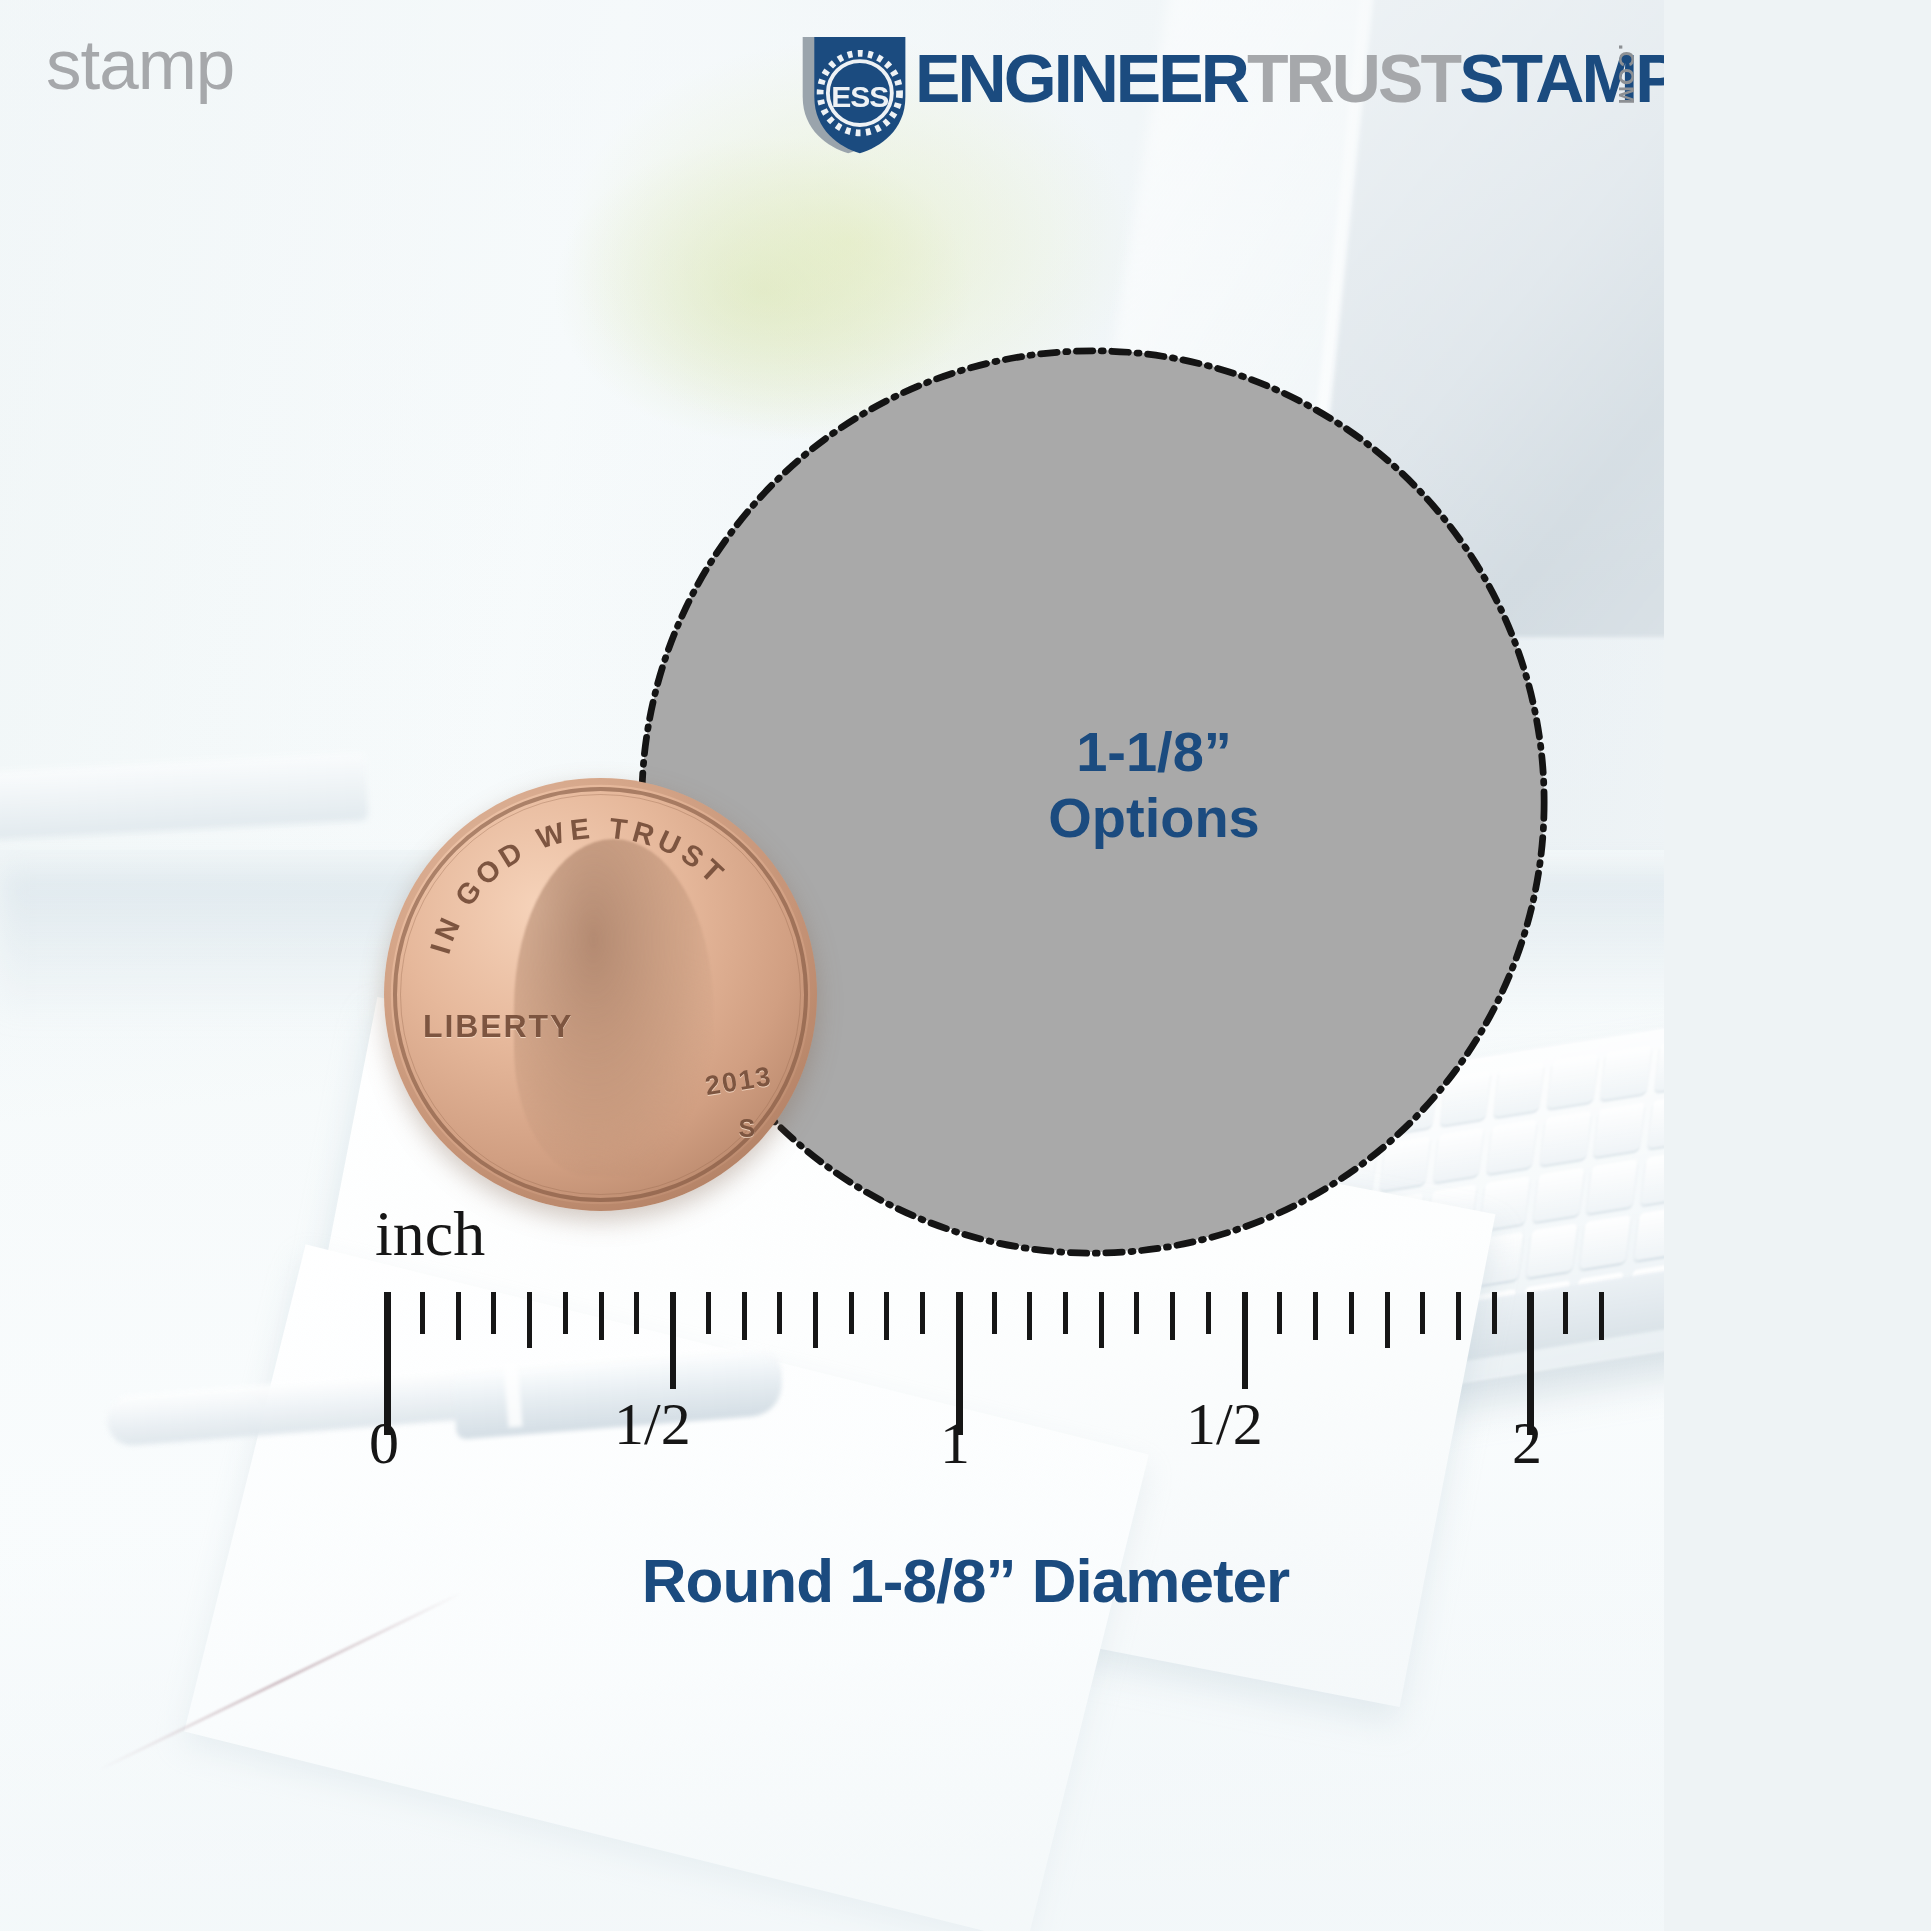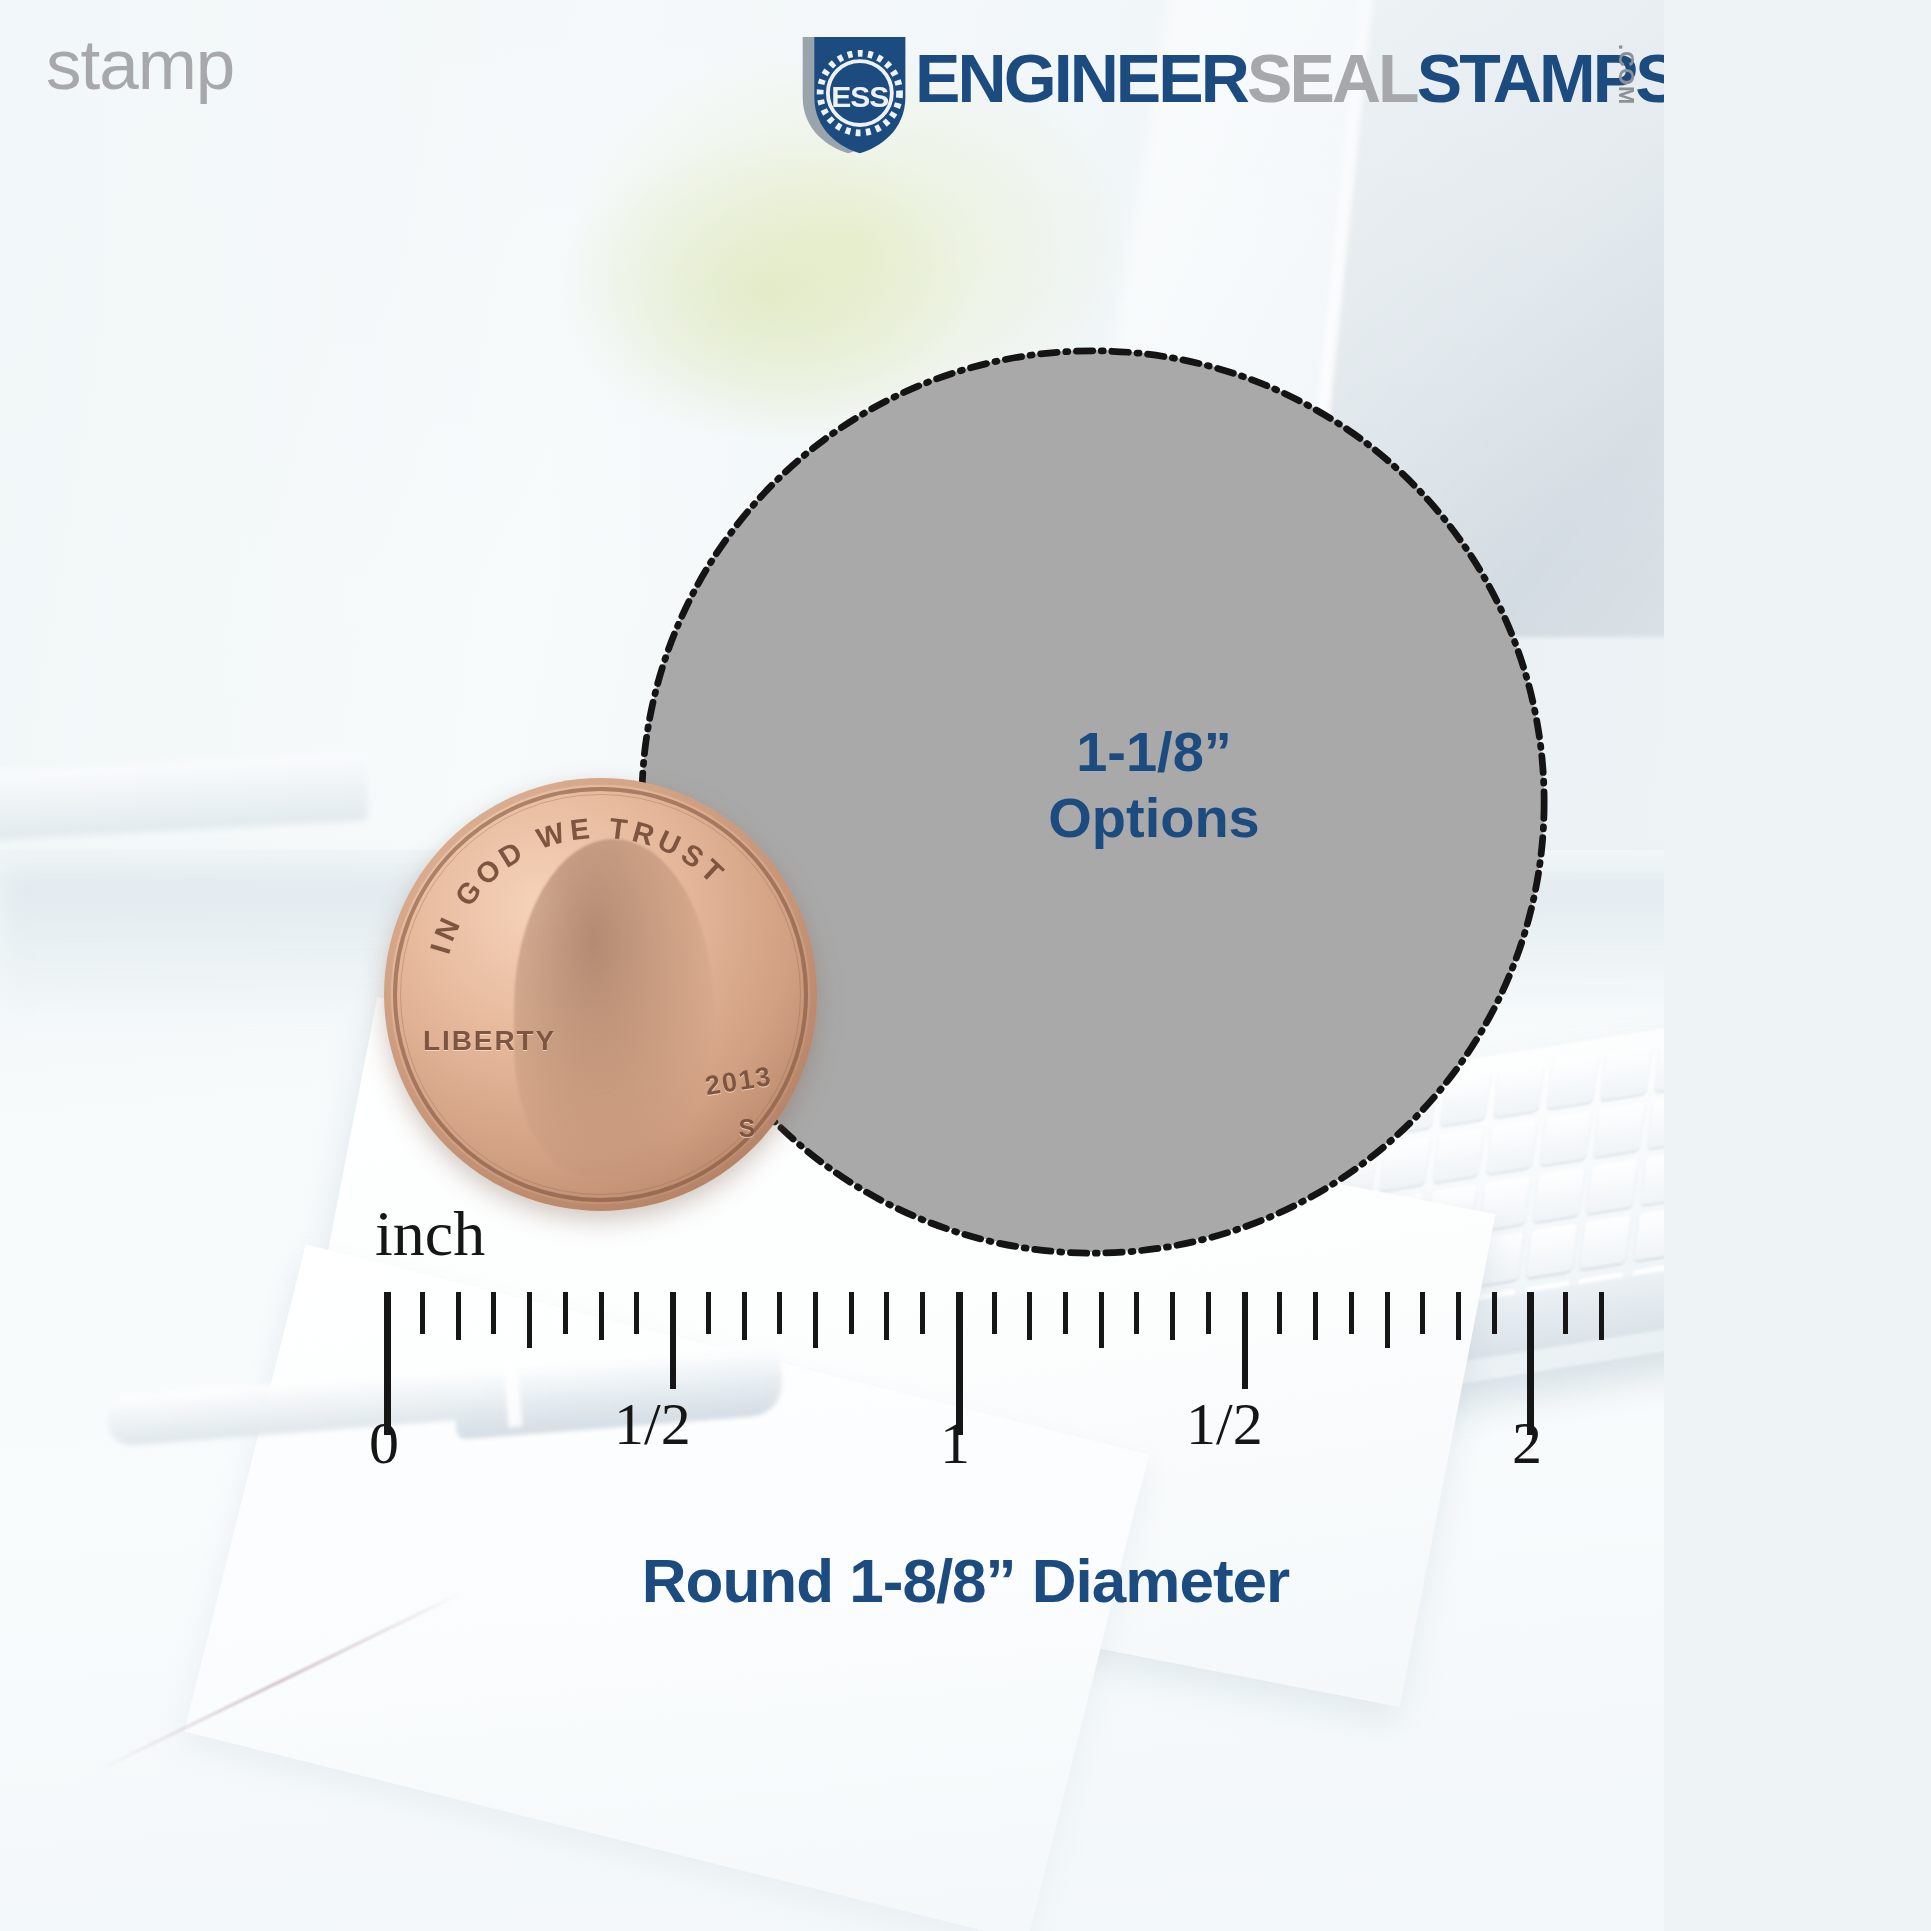--- a/index.html
+++ b/index.html
@@ -176,21 +176,21 @@
   .penny-rim2{position:absolute;inset:16.4px;border-radius:50%;border:1.9px solid rgba(150,104,76,.35);}
   .penny svg{position:absolute;inset:0;}
   .penny-bust{
     position:absolute;left:30%;top:14%;width:46%;height:78%;
     background:radial-gradient(ellipse at 40% 30%, rgba(160,118,94,.75), rgba(186,143,116,.45) 55%, rgba(205,164,136,0) 78%);
     border-radius:50% 50% 38% 38%;
     filter:blur(1px);
   }
   .penny-text{position:absolute;color:#7d5540;font-weight:bold;letter-spacing:1.9px;
     text-shadow:0 1px 0 rgba(255,234,215,.7);}
-  .pt-liberty{left:39px;top:230px;font-size:28px;margin-top:17px;}
+  .pt-liberty{left:39px;top:230px;font-size:32px;}
   .pt-year{right:44px;top:288px;font-size:27px;transform:rotate(-9deg);}
   .pt-mint{right:60px;top:336px;font-size:25px;}
   .penny-arc{position:absolute;left:0;top:0;width:433px;height:433px;}
 
   
   .ruler{position:absolute;left:0;top:1226px;width:1931px;height:309px;}
   .ruler-label-inch{
     position:absolute;left:375px;top:-29px;font-size:64px;color:#161616;
     font-family:"Liberation Serif","DejaVu Serif",serif;
   }
@@ -310,21 +310,21 @@
         <g fill="#eef2f5">
           <g id="gearteeth">
             <circle cx="69" cy="62" r="41" fill="none" stroke="#eef2f5" stroke-width="7" stroke-dasharray="5 5.6"></circle>
           </g>
           <circle cx="69" cy="62" r="33" fill="none" stroke="#eef2f5" stroke-width="4"></circle>
         </g>
         <text x="69" y="76" font-family="Liberation Sans, sans-serif" font-size="31" font-weight="bold" fill="#eef2f5" text-anchor="middle" letter-spacing="-1">ESS</text>
       </svg>
     </div>
     <div class="logo-text">
-      <span class="t-navy">ENGINEER</span><span class="t-gray">SEAL</span><span class="t-navy">STAMPS</span>
+      <span class="t-navy">ENGINEER</span><span class="t-gray">TRUST</span><span class="t-navy">STAMPS</span>
     </div>
     <div class="logo-dotcom">.COM</div>
   </div>
 
   <div class="size-circle"></div>
   <svg class="size-circle-dash" viewBox="0 0 942 942">
     <circle cx="471" cy="471" r="467" fill="none" stroke="#141414" stroke-width="7" stroke-linecap="round" stroke-dasharray="17 9 2 9"></circle>
   </svg>
   <div class="circle-label">
     <div>1-1/8”</div>

